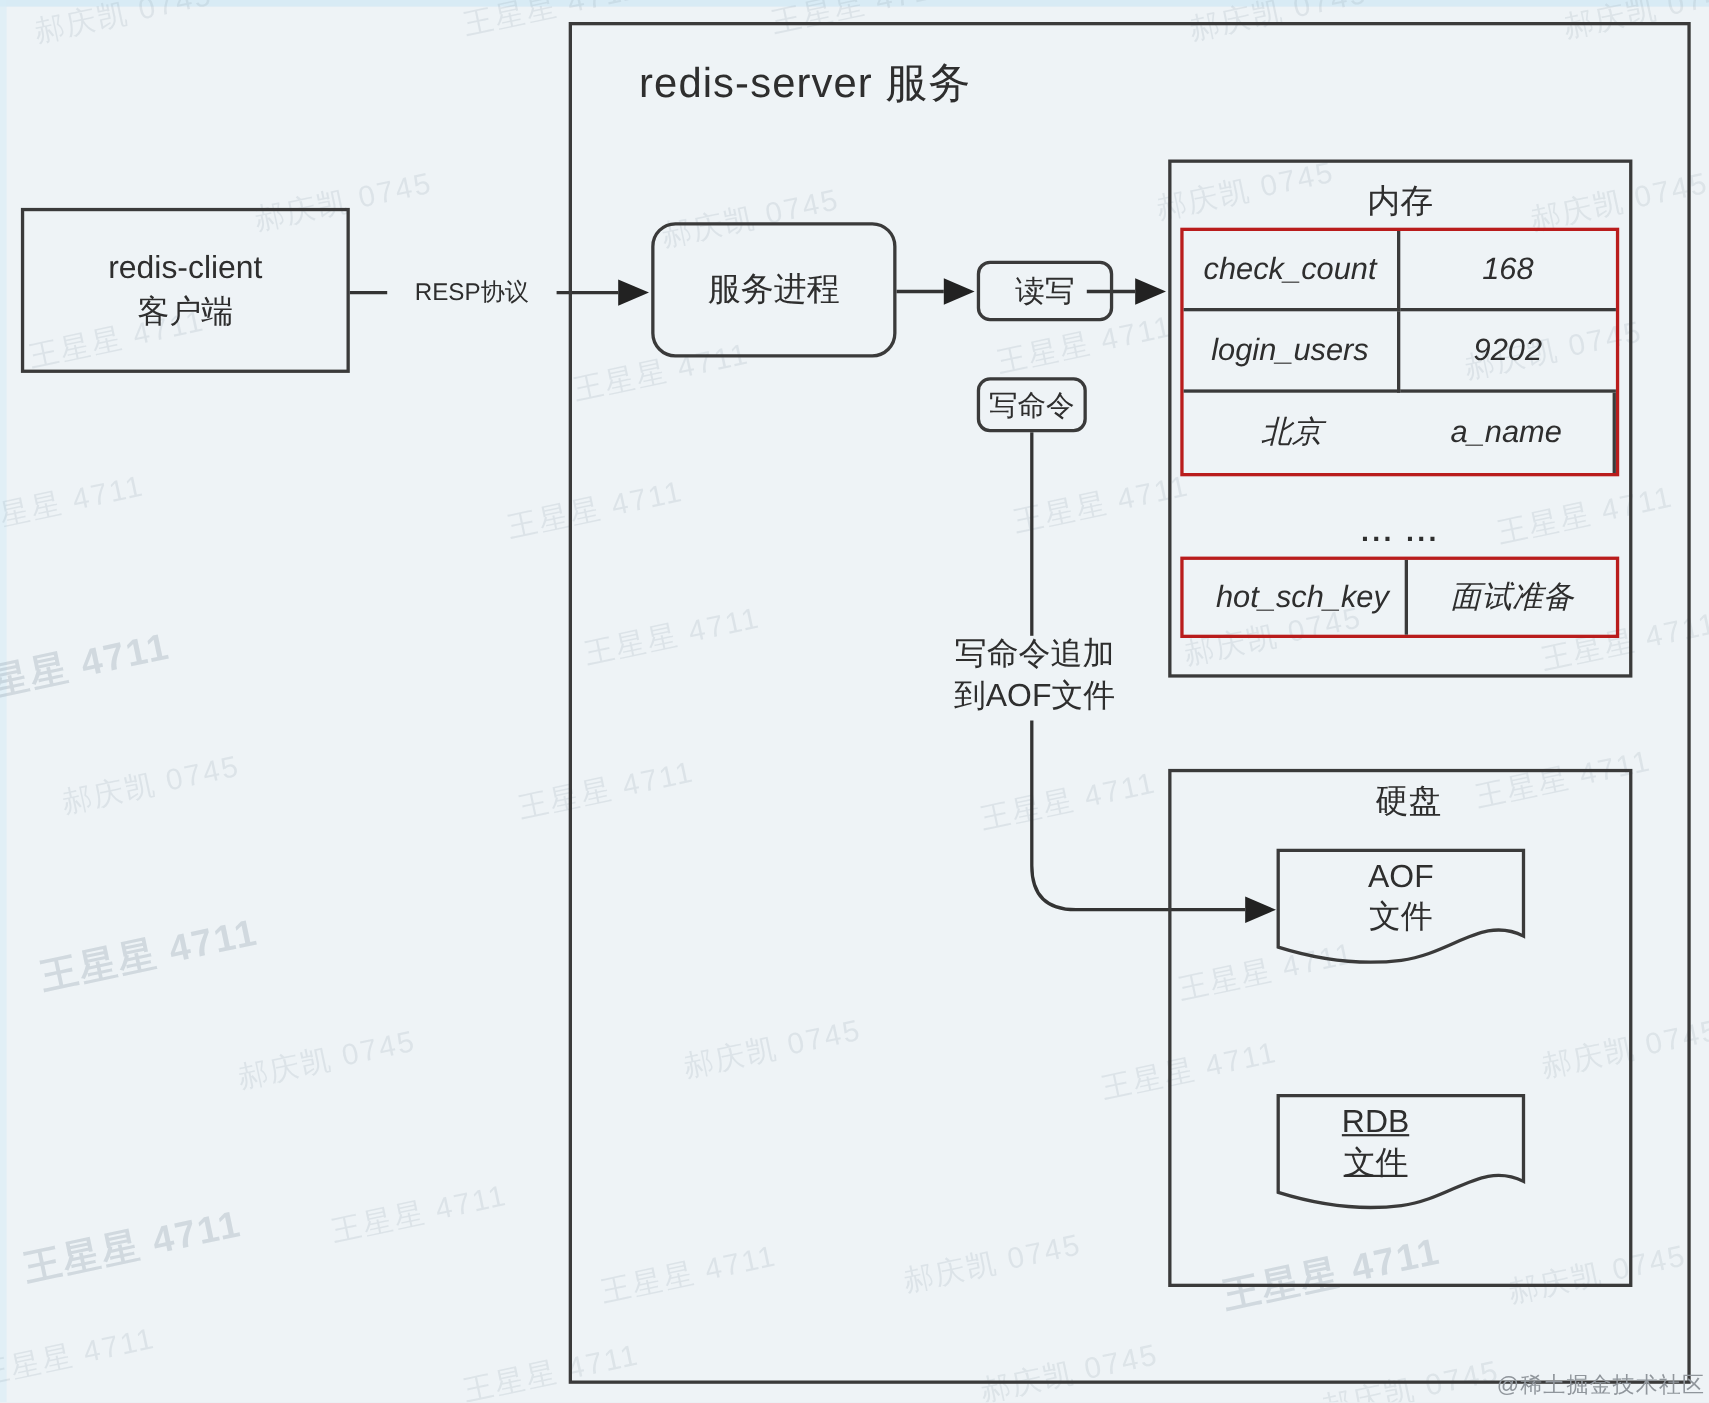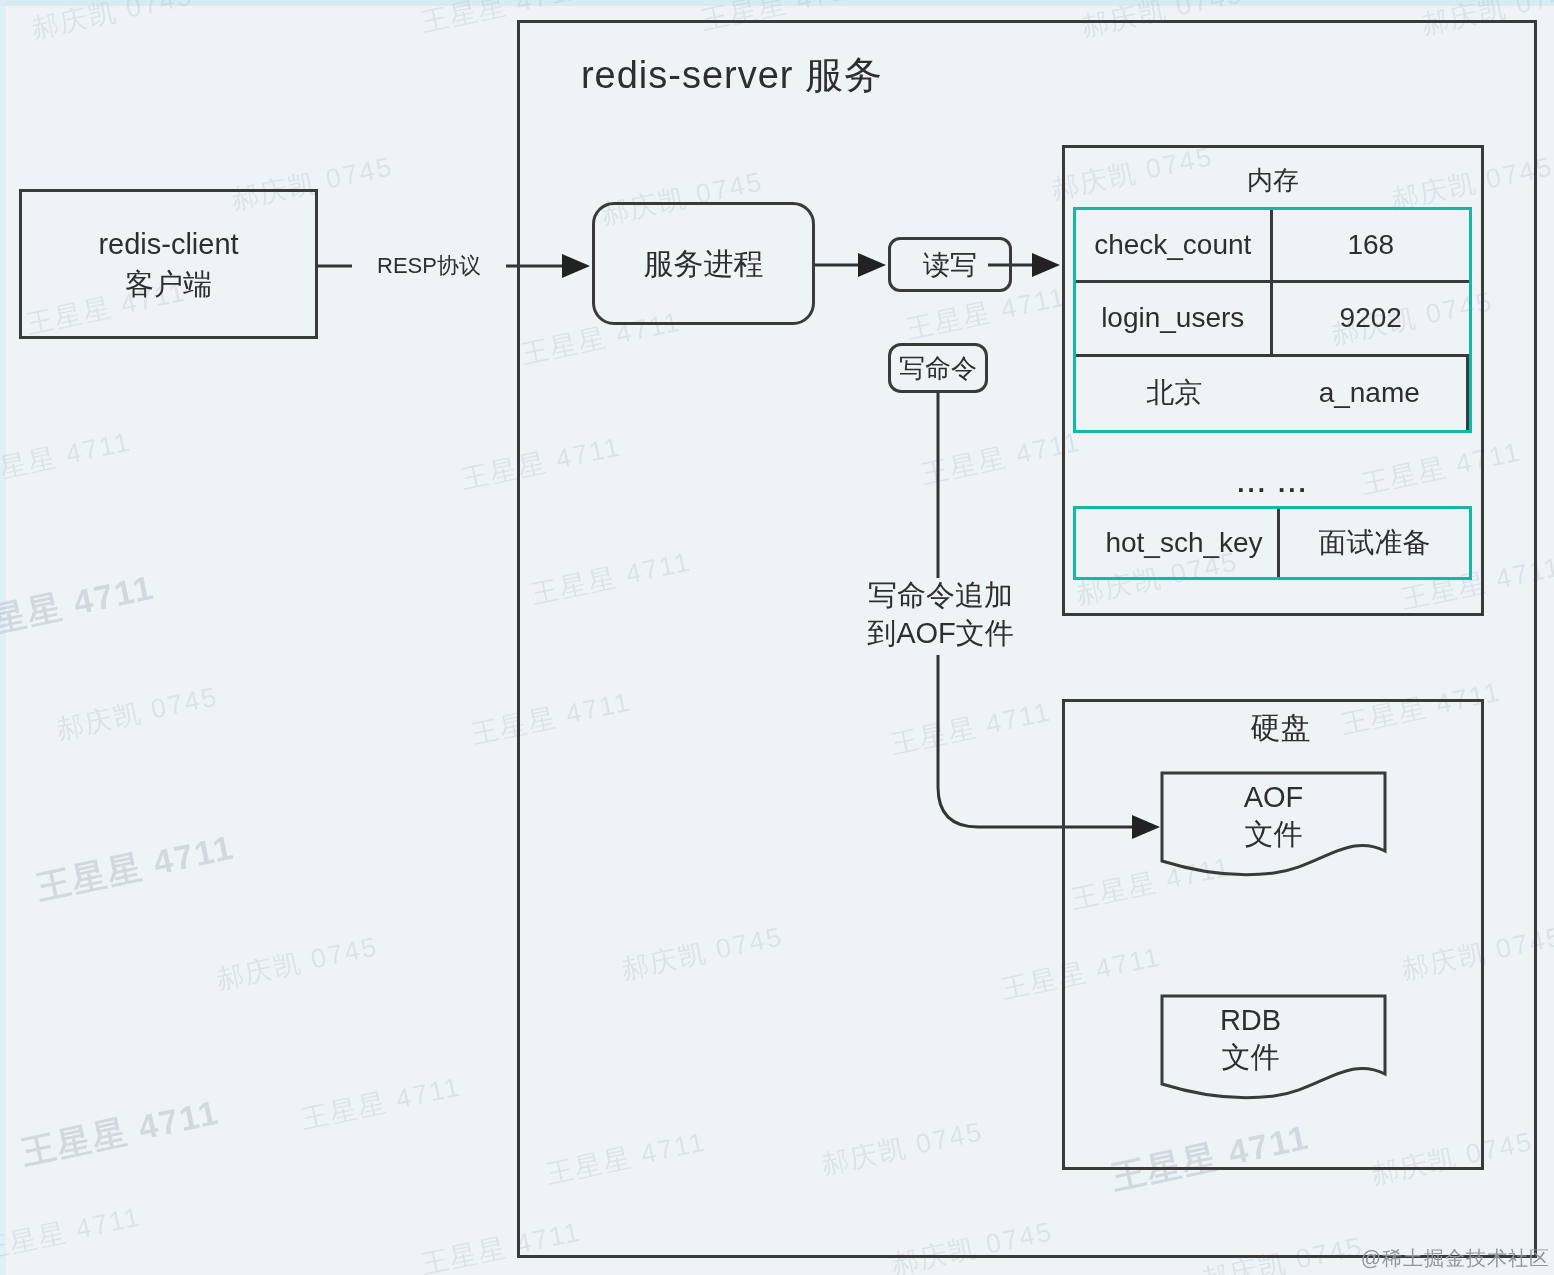--- a/index.html
+++ b/index.html
@@ -22,22 +22,22 @@
   .center{display:flex;align-items:center;justify-content:center;text-align:center;}
   .lbl{position:absolute;z-index:4;text-align:center;}
 
   #svg-lines{position:absolute;left:0;top:0;z-index:2;pointer-events:none;}
   #svg-docs{position:absolute;left:0;top:0;z-index:3;pointer-events:none;}
 
   .diagram-title{font-size:38px;font-weight:500;letter-spacing:1px;}
   .box-text{font-size:29px;line-height:40px;}
   .small-text{font-size:27px;}
 
-  .tbl{position:absolute;border:3px solid #14b8a6;z-index:3;display:grid;
-       grid-template-columns:50% 50%;box-sizing:border-box;background:transparent;}
+  .tbl{position:absolute;border:3px solid #b91c1c;z-index:3;display:grid;
+       grid-template-columns:50% 50%;box-sizing:border-box;background:transparent;font-style:italic;}
   .tbl .cell{display:flex;align-items:center;justify-content:center;
        font-size:28px;box-sizing:border-box;}
   .tbl .b-r{border-right:3px solid #3a3a3a;}
   .tbl .b-b{border-bottom:3px solid #3a3a3a;}
 
   .credit{position:absolute;right:4px;bottom:3px;font-size:20px;color:#90969c;z-index:5;letter-spacing:1px;}
 </style>
 </head>
 <body>
 
@@ -119,31 +119,31 @@
   <div class="lbl diagram-title" style="left:567px;top:50px;width:330px;">redis-server 服务</div>
 
   <div class="box rounded center" style="left:592px;top:202px;width:223px;height:123px;text-align:right;">
     <span class="box-text" style="font-size:30px;">服务进程</span>
   </div>
 
   <div class="box rounded-sm center" style="left:888px;top:237px;width:124px;height:55px;">
     <span style="font-size:27px;">读写</span>
   </div>
 
-  <div class="box rounded-sm center" style="left:888px;top:343px;width:100px;height:50px;border-radius:13px;">
+  <div class="box rounded-sm center" style="left:888px;top:343px;width:100px;height:50px;">
     <span style="font-size:26px;">写命令</span>
   </div>
 
   <div class="lbl box-text" style="left:853px;top:576px;width:175px;line-height:38px;">
     <div>写命令追加</div>
     <div>到AOF文件</div>
   </div>
 
   <div class="box" style="left:1062px;top:145px;width:422px;height:471px;"></div>
-  <div class="lbl" style="left:1062px;top:163px;width:422px;font-size:26px;">内存</div>
+  <div class="lbl" style="left:1062px;top:163px;width:422px;font-size:30px;">内存</div>
 
   <div class="tbl" style="left:1073px;top:207px;width:399px;height:226px;grid-template-rows:1fr 1fr 1fr;">
     <div class="cell b-r b-b">check_count</div>
     <div class="cell b-b">168</div>
     <div class="cell b-r b-b">login_users</div>
     <div class="cell b-b">9202</div>
     <div class="cell">北京</div>
     <div class="cell b-r">a_name</div>
   </div>
 
@@ -162,19 +162,19 @@
       <path transform="translate(1162,773)" d="M0,0 H223 V78 C186,59 158,94 112,100 C72,105 32,98 0,88 Z"></path>
       <path transform="translate(1162,996)" d="M0,0 H223 V78 C186,59 158,94 112,100 C72,105 32,98 0,88 Z"></path>
     </g>
   </svg>
 
   <div class="lbl box-text" style="left:1162px;top:779px;width:223px;line-height:37px;">
     <div>AOF</div>
     <div>文件</div>
   </div>
 
-  <div class="lbl box-text" style="left:1162px;top:1002px;width:177px;line-height:37px;">
+  <div class="lbl box-text" style="left:1162px;top:1002px;width:177px;line-height:37px;text-decoration:underline;">
     <div>RDB</div>
     <div>文件</div>
   </div>
 
   <div class="credit">@稀土掘金技术社区</div>
 </div>
 
 </body></html>

